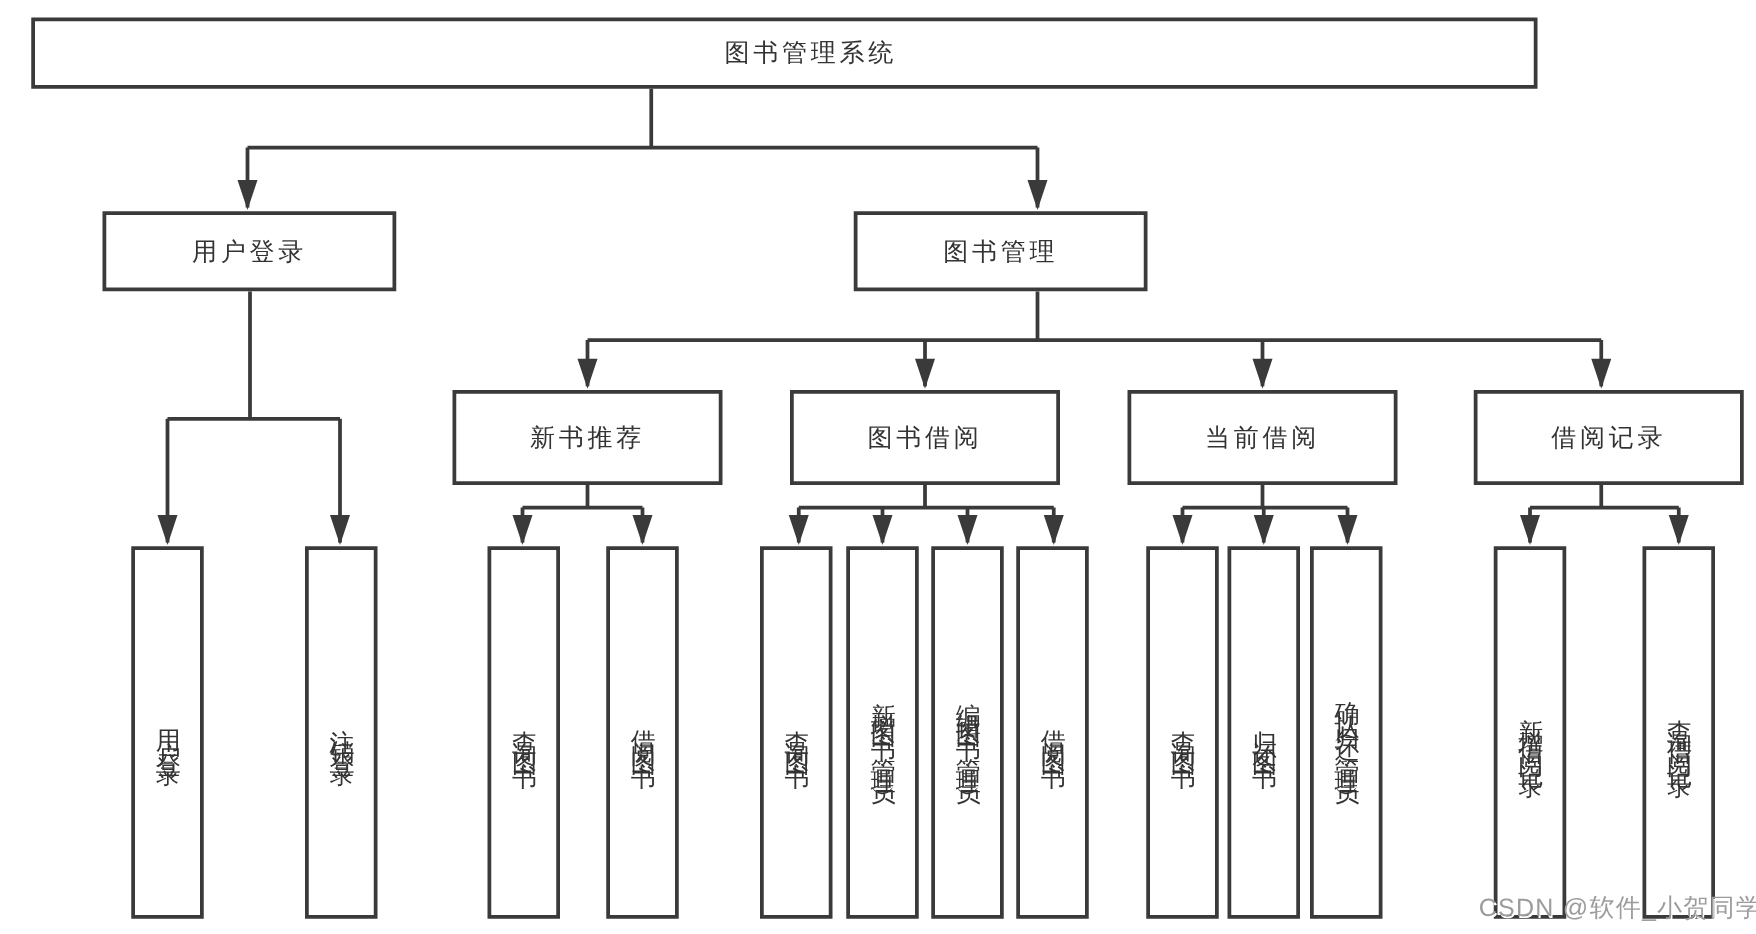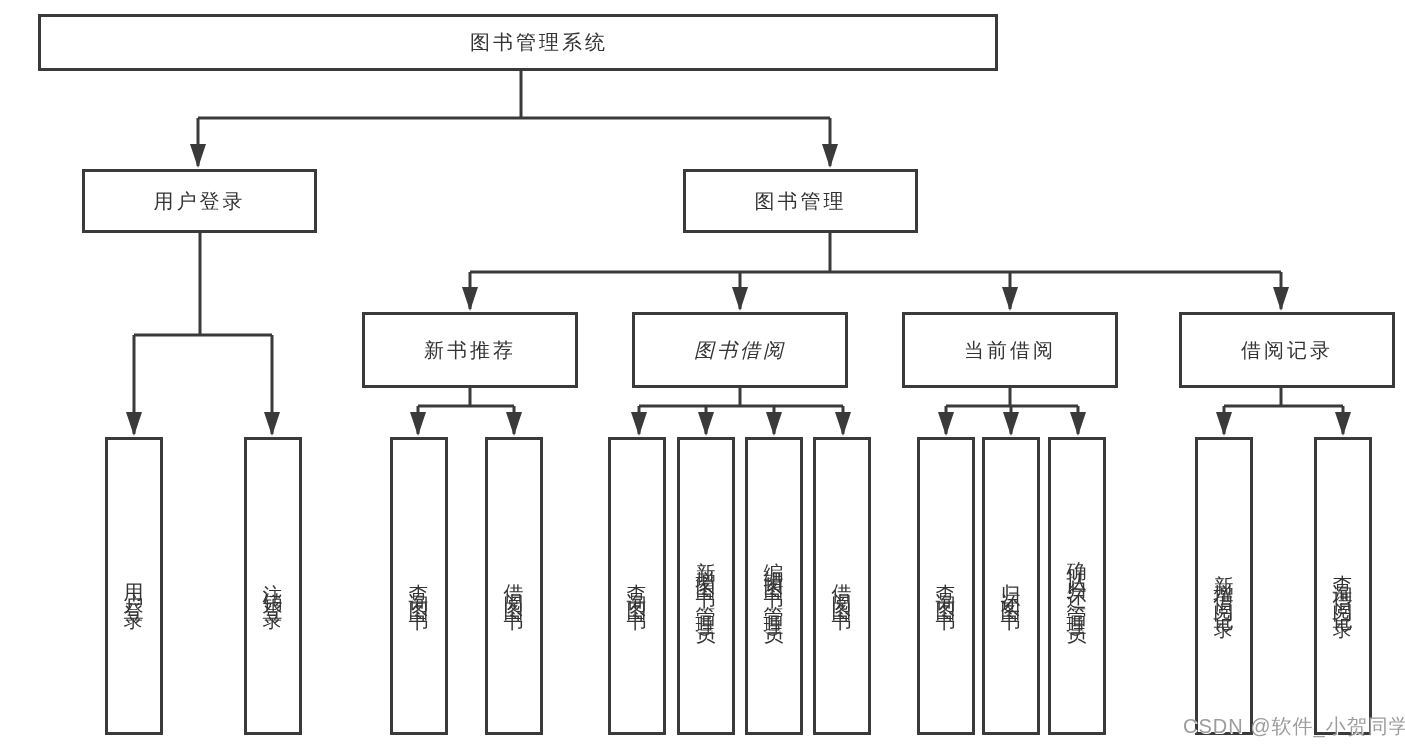--- a/index.html
+++ b/index.html
@@ -28,27 +28,27 @@
     box-sizing: border-box;
     border: 3px solid #3a3a3a;
     background: #ffffff;
     display: flex;
     align-items: center;
     justify-content: center;
     font-size: 20px;
     letter-spacing: 3px;
     white-space: nowrap;
   }
-  .lvl1 { left: 38px;  top: 14px;  width: 960px; height: 57px; padding-left: 42px; }
+  .lvl1 { left: 25px;  top: 14px;  width: 1205px; height: 57px; padding-left: 42px; }
   .lvl2, .lvl3 { height: 64px; }
   .n-user-login      { left: 82px;   top: 169px; width: 235px; }
   .n-book-management { left: 683px;  top: 169px; width: 235px; }
   .lvl3 { top: 312px; width: 216px; height: 76px; }
   .n-new-book   { left: 362px;  }
-  .n-borrowing  { left: 632px; font-style: italic;  }
+  .n-borrowing  { left: 632px;  }
   .n-current    { left: 902px;  }
   .n-records    { left: 1167px; margin-left: 12px; }
   .leaf {
     top: 437px;
     width: 58px;
     height: 298px;
     writing-mode: vertical-rl;
     text-orientation: mixed;
     font-size: 20px;
     letter-spacing: 9px;

